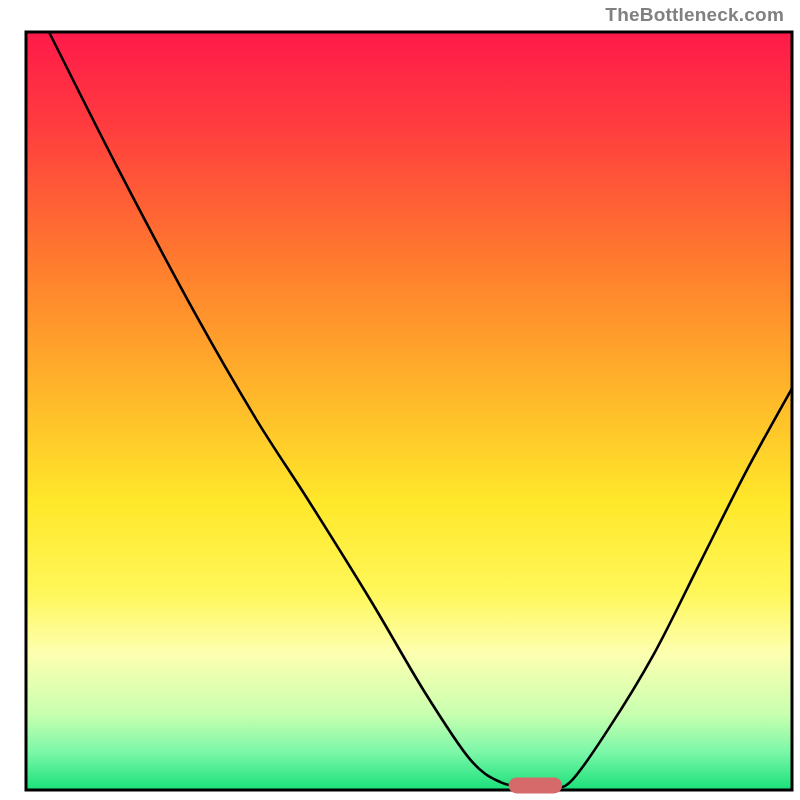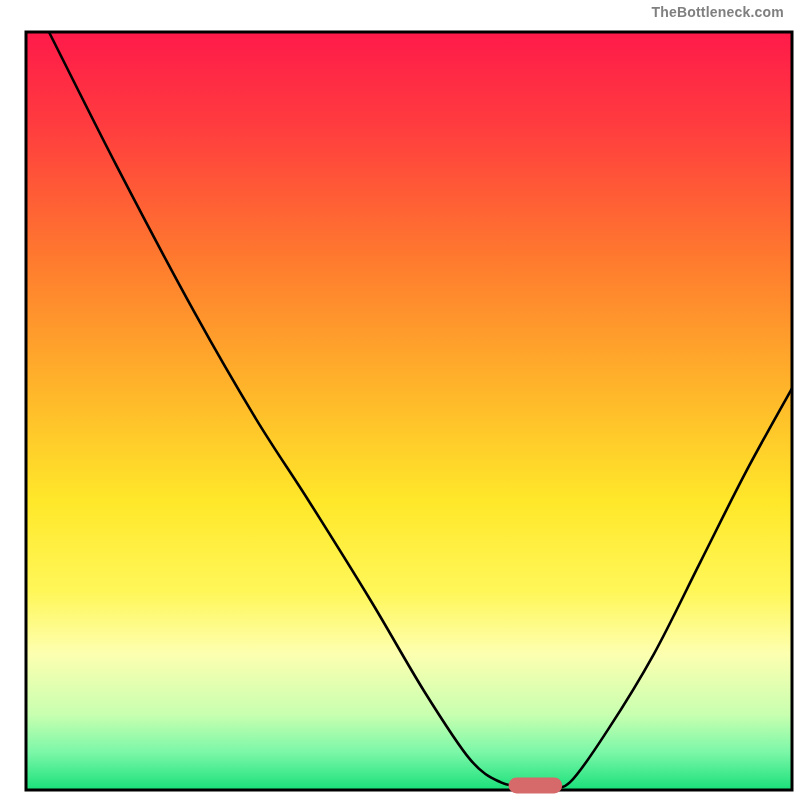--- a/index.html
+++ b/index.html
@@ -12,21 +12,21 @@
   }
   .stage {
     position: relative;
     width: 800px;
     height: 800px;
   }
   .watermark {
     position: absolute;
     top: 4px;
     right: 16px;
-    font-size: 14px;
+    font-size: 19px;
     font-weight: bold;
     color: #808080;
     letter-spacing: 0.2px;
   }
   svg {
     position: absolute;
     top: 0;
     left: 0;
   }
 </style>

